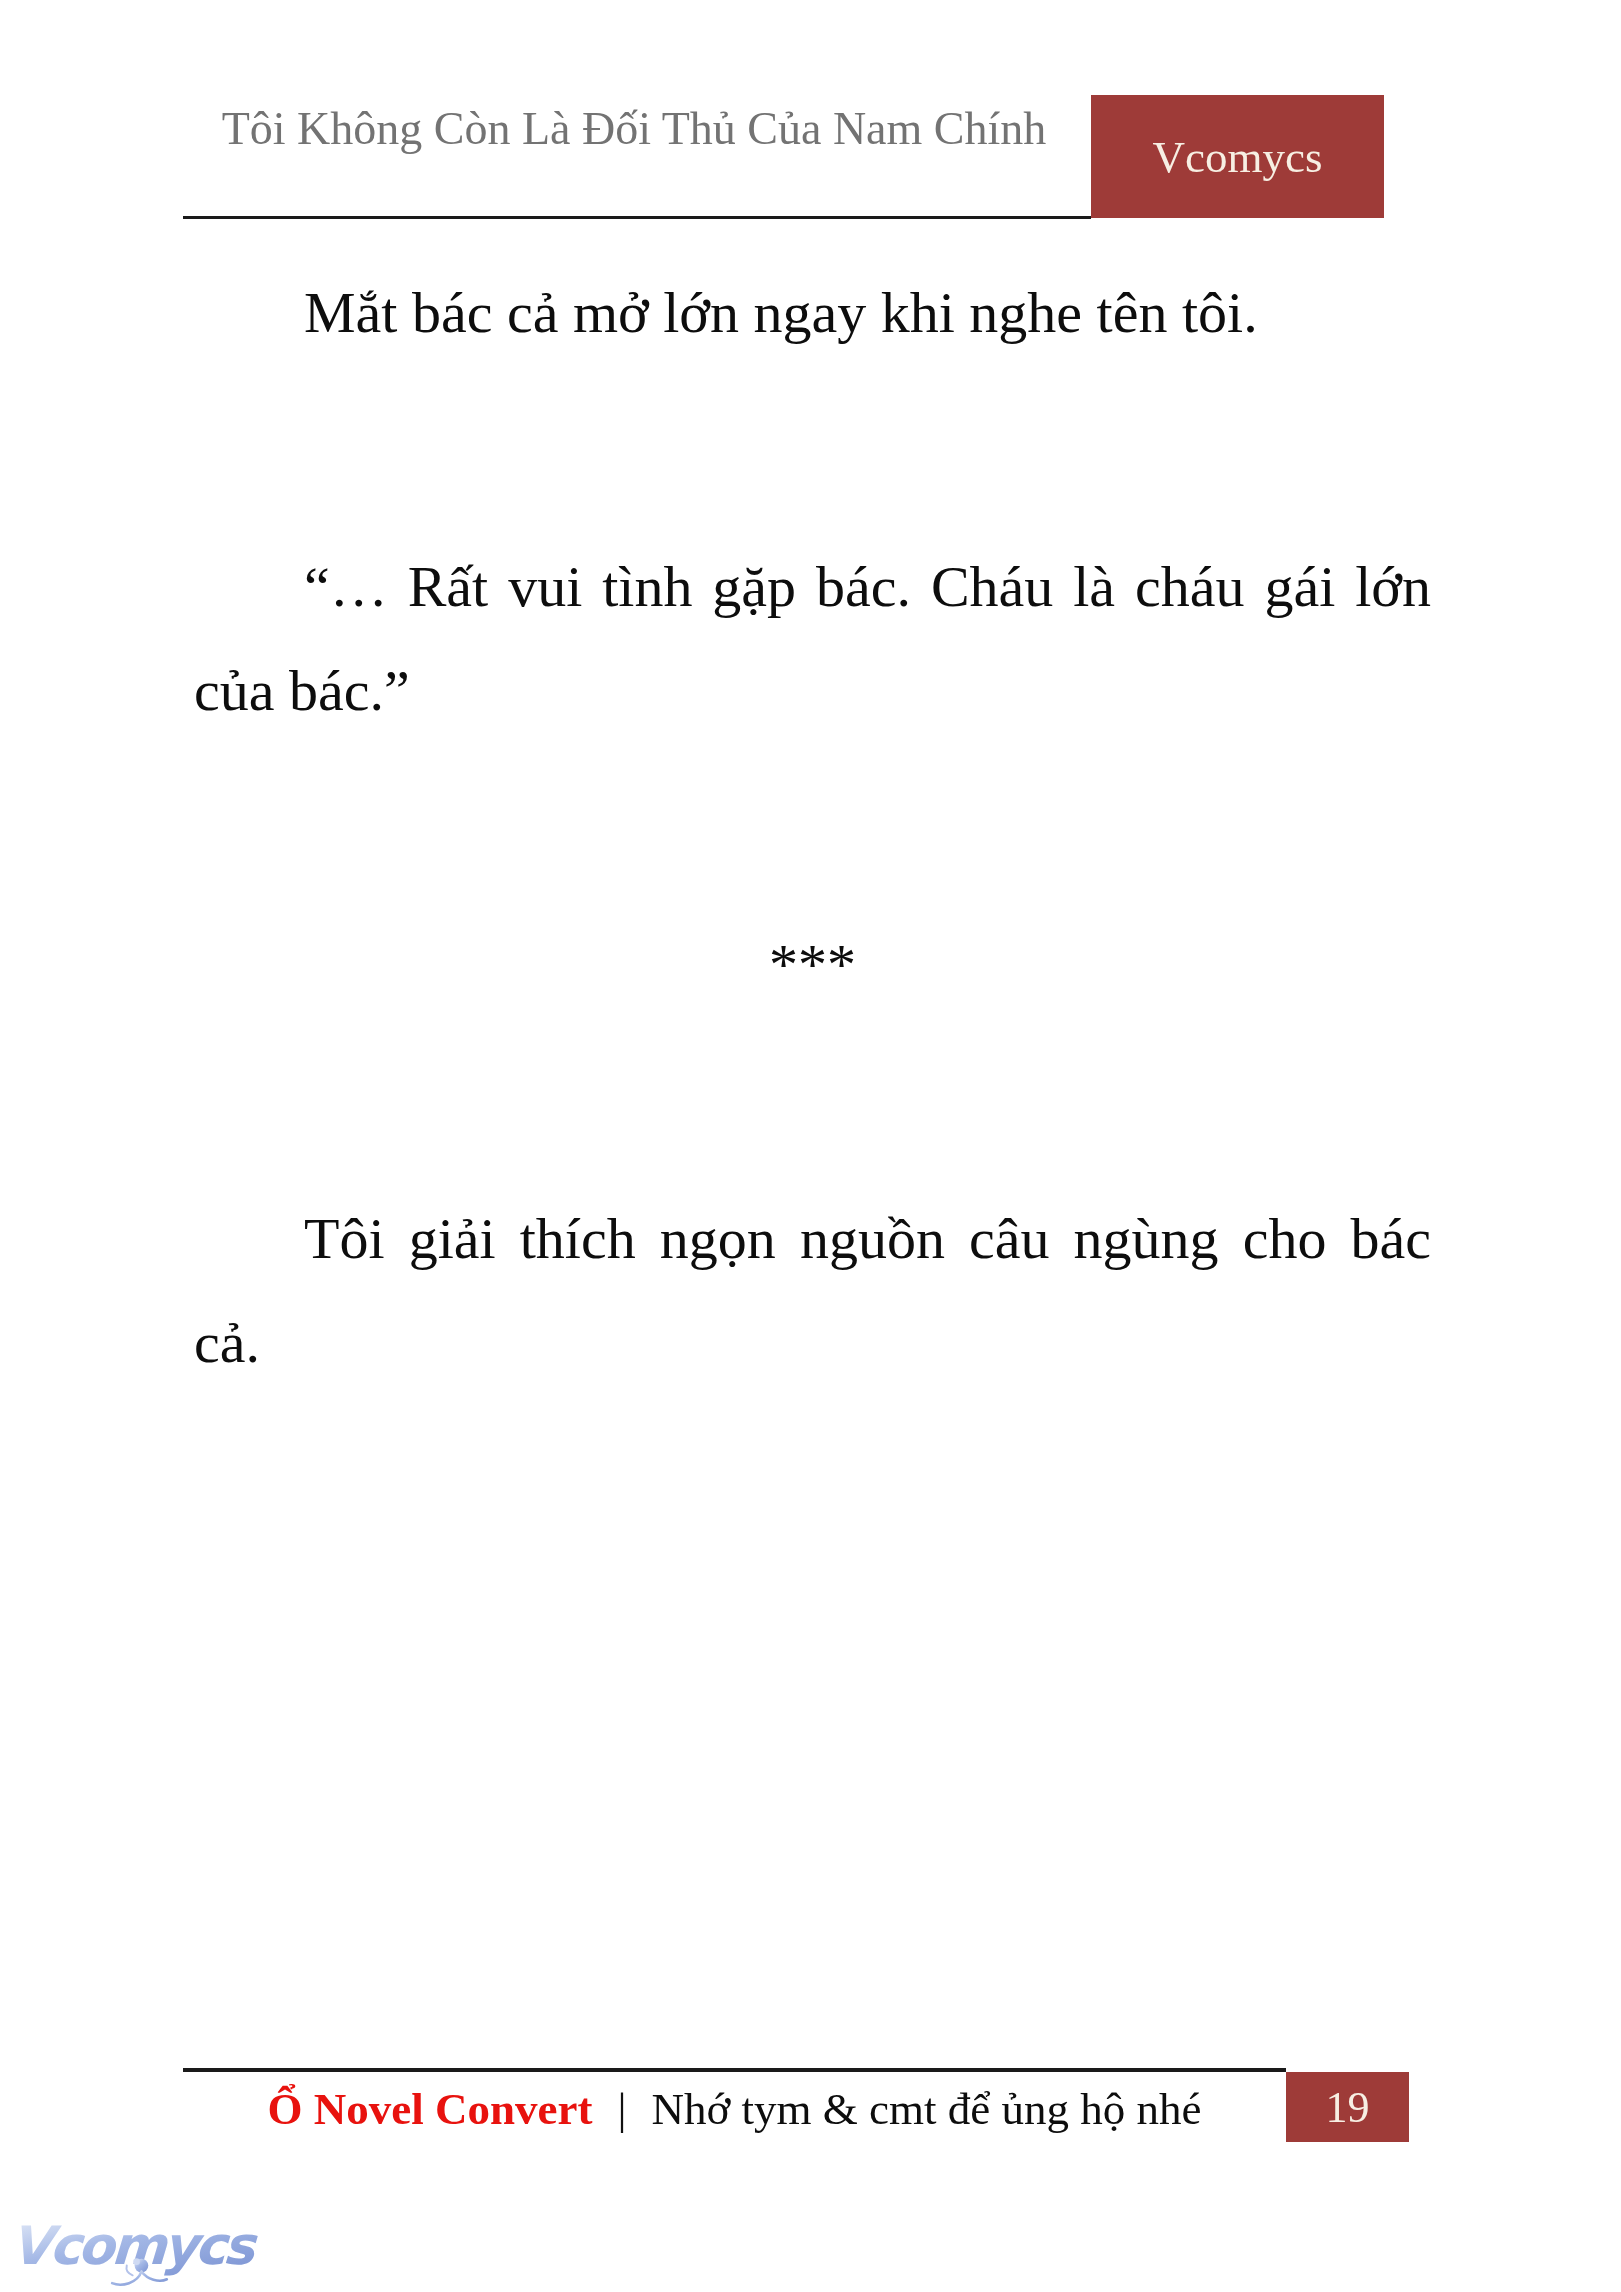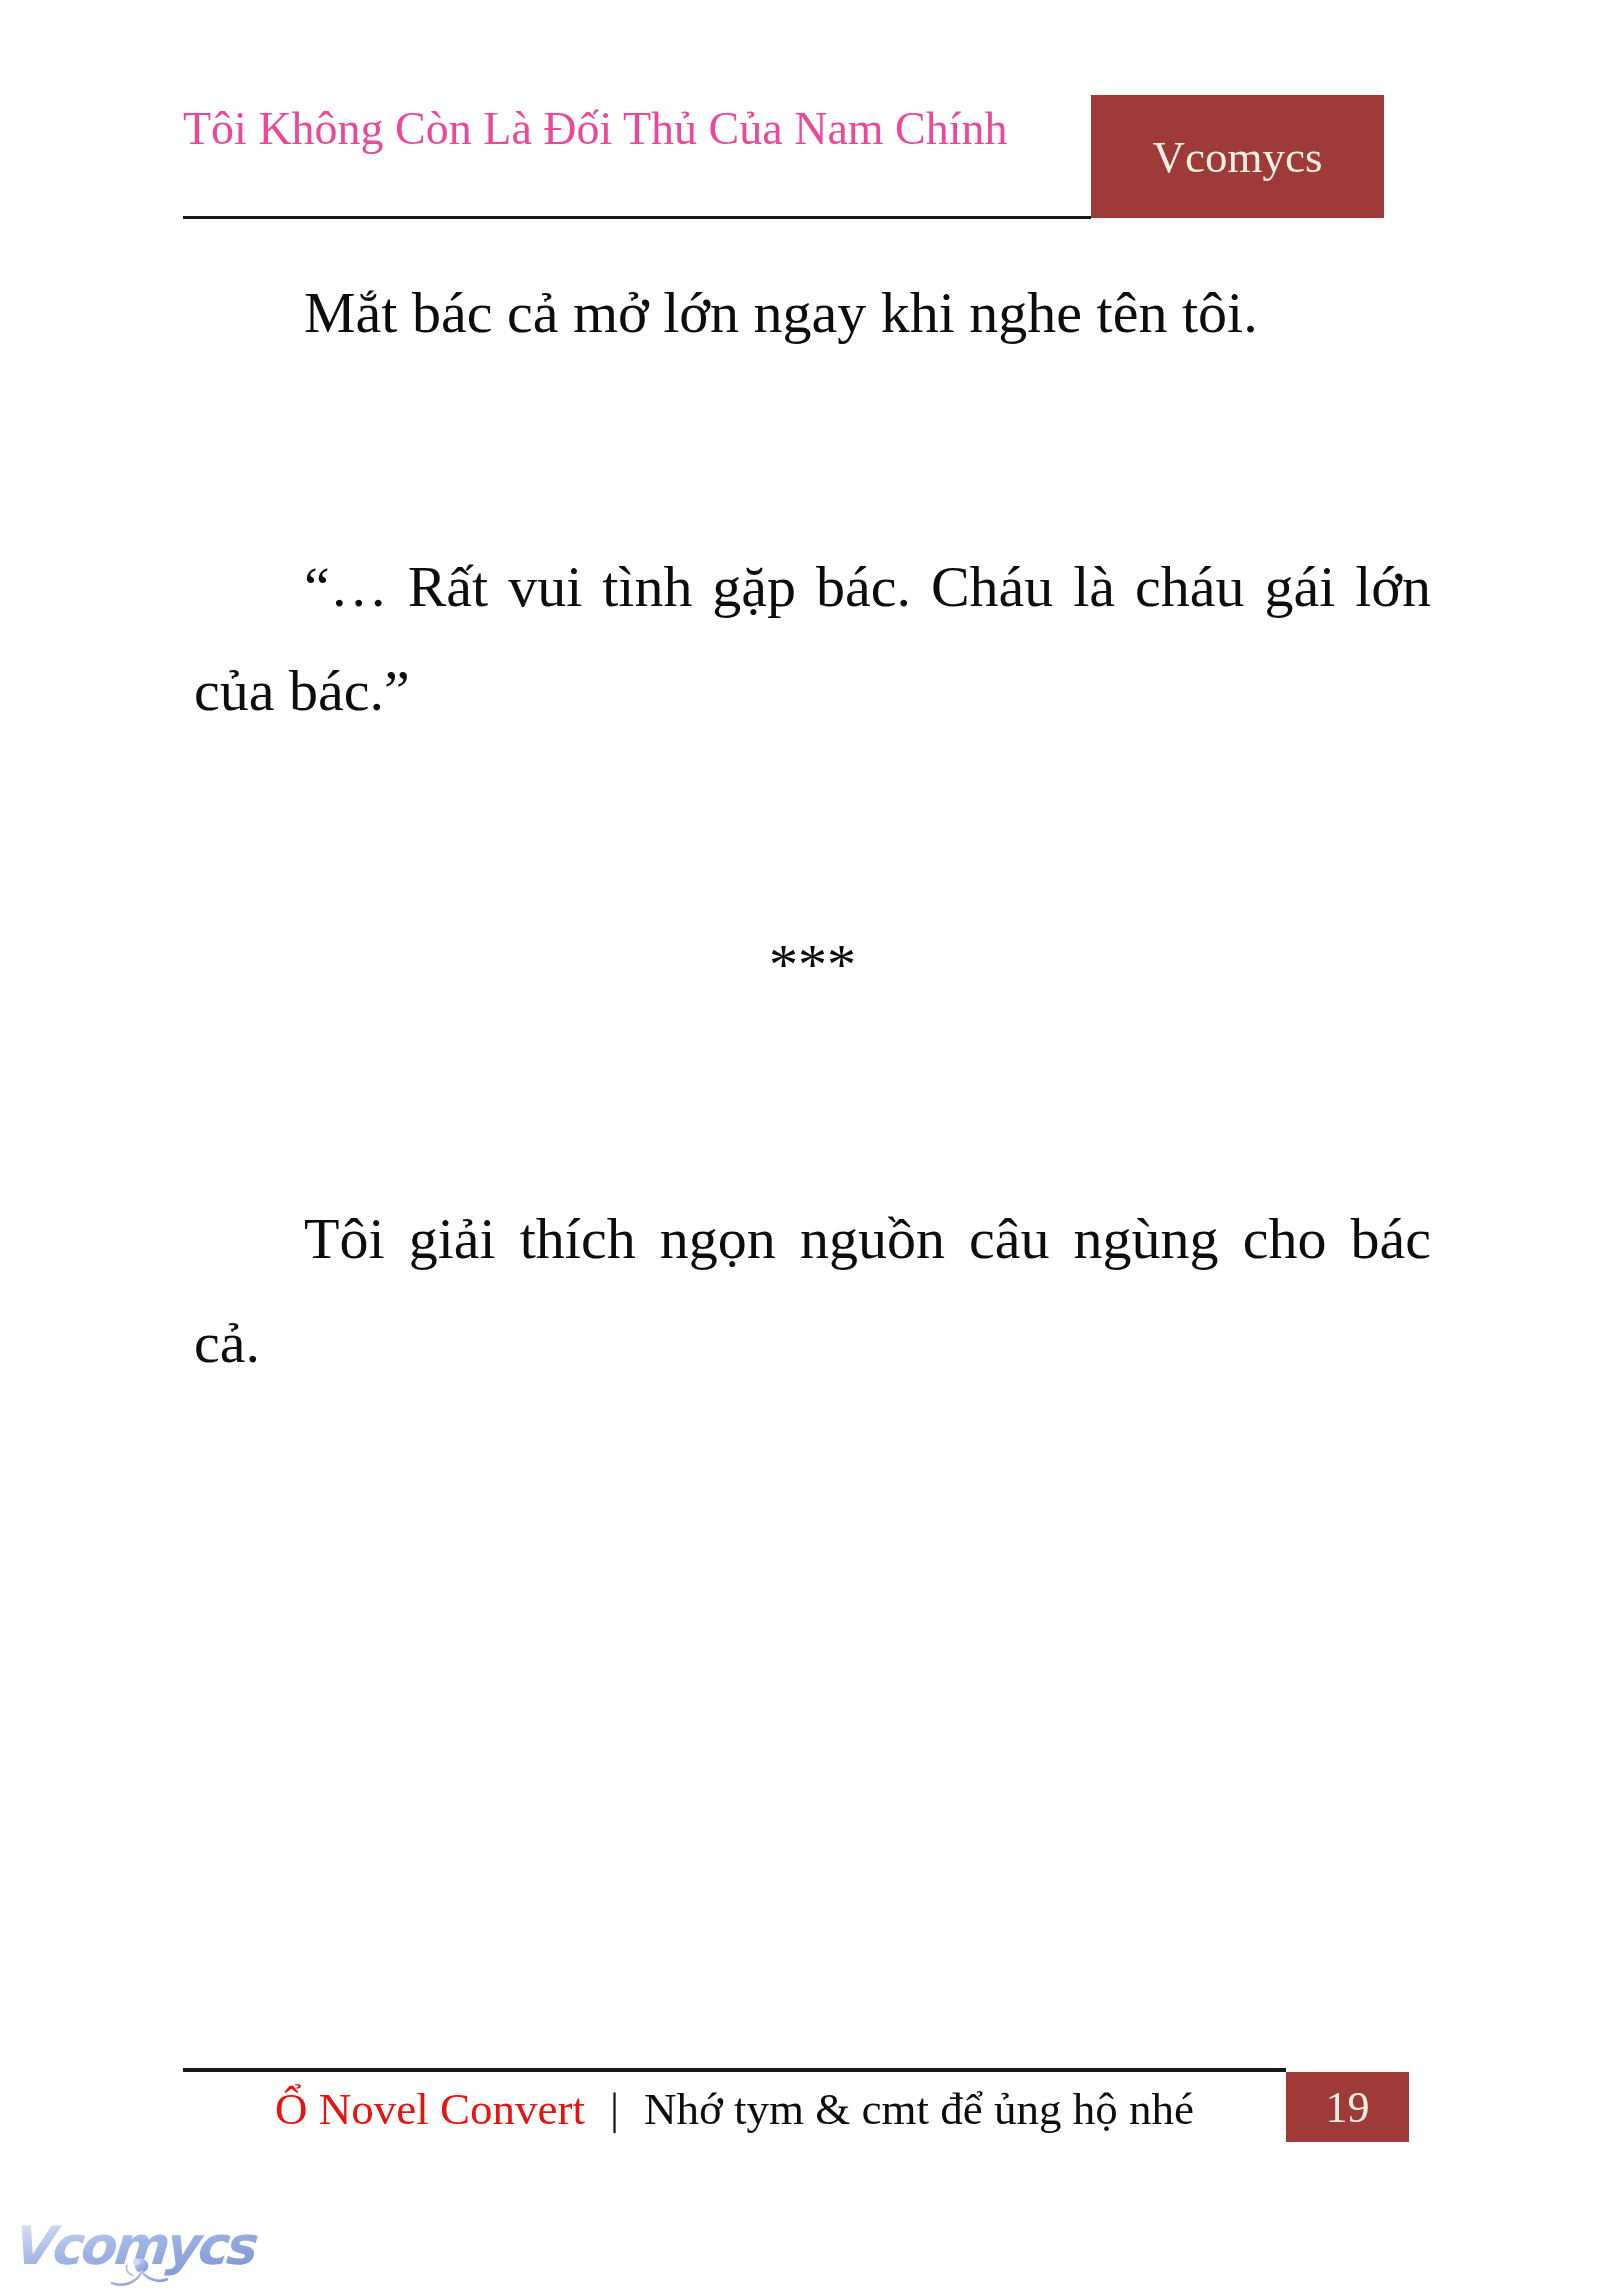--- a/index.html
+++ b/index.html
@@ -12,24 +12,24 @@
     color: #111111;
     overflow: hidden;
   }
 
   
   .header-titles {
     position: absolute;
     left: 183px;
     top: 104px;
     width: 902px;
-    text-align: left;
+    text-align: center;
     font-size: 46px;
     line-height: 49px;
-    color: #ec4899;
+    color: #737373;
     white-space: nowrap;
   }
   .site-badge {
     position: absolute;
     left: 1091px;
     top: 95px;
     width: 293px;
     height: 123px;
     background: #9e3b38;
     color: #f7efe3;
@@ -84,21 +84,21 @@
     top: 2082px;
     width: 1103px;
     text-align: center;
     font-size: 45px;
     line-height: 55px;
     color: #0d0d0d;
     white-space: nowrap;
   }
   .footer-brand {
     color: #e8120e;
-    font-weight: normal;
+    font-weight: bold;
   }
   .footer-sep {
     margin: 0 13.7px;
     color: #111111;
     font-weight: normal;
   }
   .page-number {
     position: absolute;
     left: 1286px;
     top: 2072px;

